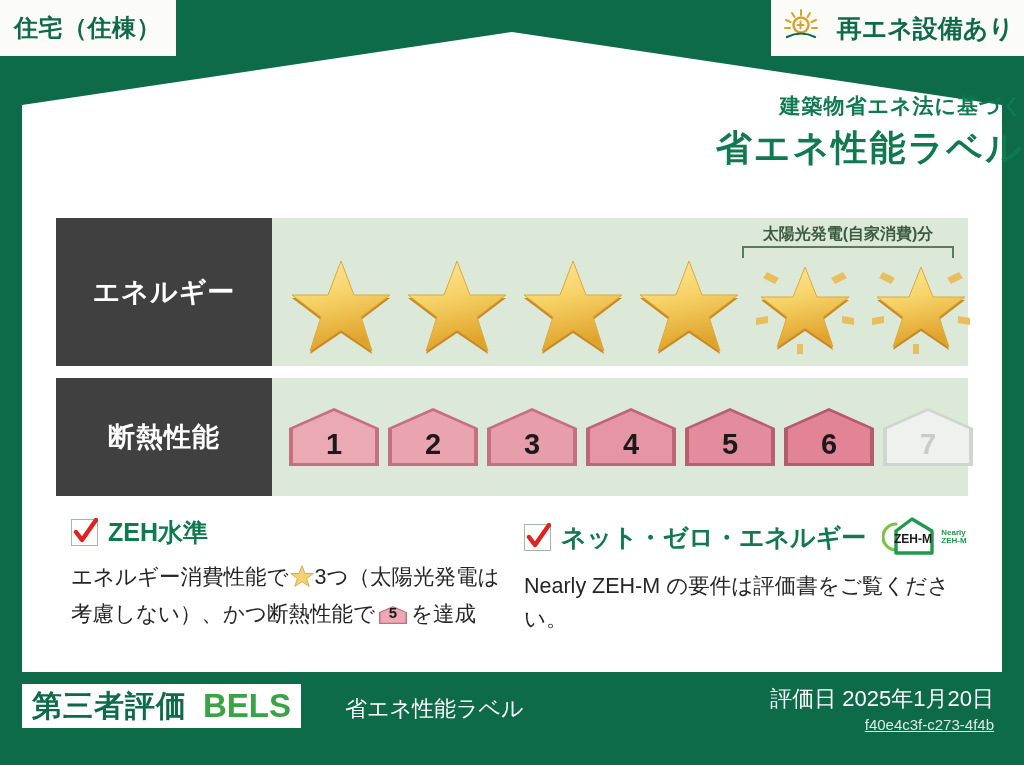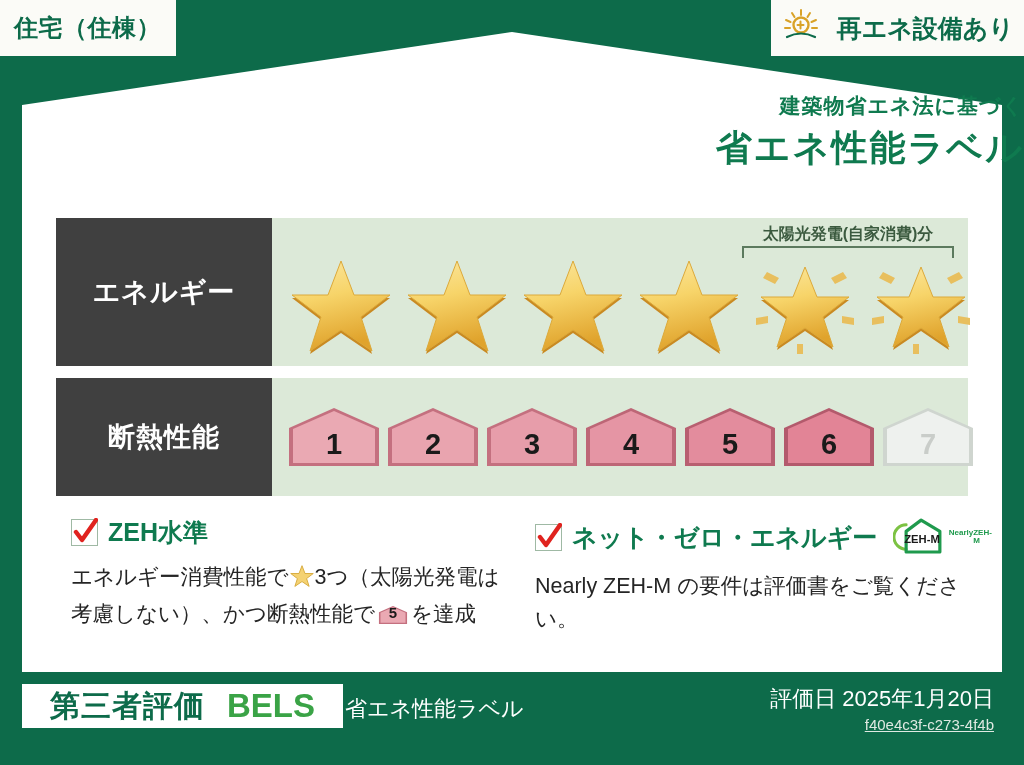--- a/index.html
+++ b/index.html
@@ -62,42 +62,42 @@
     display:flex;align-items:center;justify-content:flex-start;padding-left:14px;gap:3px;}
   .house{position:relative;width:96px;height:62px;flex:none;}
   .house svg{position:absolute;left:0;top:0;}
   .house .num{position:absolute;left:0;right:0;bottom:7px;text-align:center;
     font-size:29px;font-weight:bold;color:#1a1a1a;font-family:"Liberation Sans",sans-serif;}
   .house.off .num{color:#c9cdc9;}
 
   
   .zeh{position:absolute;top:516px;width:430px;}
   #zeh-left{left:56px;margin-left:15px;}
-  #zeh-right{left:535px;width:452px;}
+  #zeh-right{left:524px;width:452px;}
   .zeh-head{display:flex;align-items:center;gap:10px;}
   .checkbox{width:27px;height:27px;border:1.6px solid #9fb9a4;background:#fff;
     position:relative;flex:none;box-sizing:border-box;}
   .checkbox svg{position:absolute;left:1px;top:-2px;}
   .zeh-title{color:#0f7a4f;font-size:25px;font-weight:bold;letter-spacing:0px;white-space:nowrap;}
   .zeh-body{margin-top:12px;color:#252525;font-size:21.5px;line-height:1.52;letter-spacing:0px;}
   .inline-star{display:inline-block;vertical-align:-4px;margin:0 1px;}
   .inline-house{display:inline-block;vertical-align:-5px;position:relative;width:30px;height:22px;margin:0 3px;}
   .inline-house svg{position:absolute;left:0;top:0;}
   .inline-house .n{position:absolute;left:0;right:0;bottom:1px;text-align:center;
     font-size:15px;font-weight:bold;color:#1a1a1a;}
 
   
   #zehm-logo{display:inline-flex;align-items:center;gap:3px;vertical-align:-10px;margin-left:6px;}
-  #zehm-sub{display:flex;flex-direction:row;line-height:1.05;
+  #zehm-sub{display:flex;flex-direction:column;line-height:1.05;
     color:#1f9a4d;font-size:8px;font-weight:bold;letter-spacing:0px;}
 
   
   #footer{position:absolute;left:0;bottom:0;width:1024px;height:93px;background:#0d6b4a;}
   #bels-plate{position:absolute;left:22px;top:12px;height:44px;background:#ffffff;
-    display:flex;align-items:center;padding:0 28px;gap:22px;}
+    display:flex;align-items:center;padding:0 10px;gap:16px;}
   #bels-jp{color:#0d6b4a;font-size:30px;font-weight:bold;letter-spacing:1px;}
   #bels-en{color:#3aa346;font-size:33px;font-weight:bold;letter-spacing:0px;}
   #property-name{position:absolute;left:345px;top:22px;color:#ffffff;font-size:22px;letter-spacing:0px;}
   #eval-date{position:absolute;right:30px;top:12px;color:#ffffff;font-size:22px;letter-spacing:0px;}
   #eval-id{position:absolute;right:30px;top:44px;color:#dfe9e2;font-size:15px;letter-spacing:0px;text-decoration:underline;}
 </style>
 </head>
 <body>
 
 <div id="label-root">

